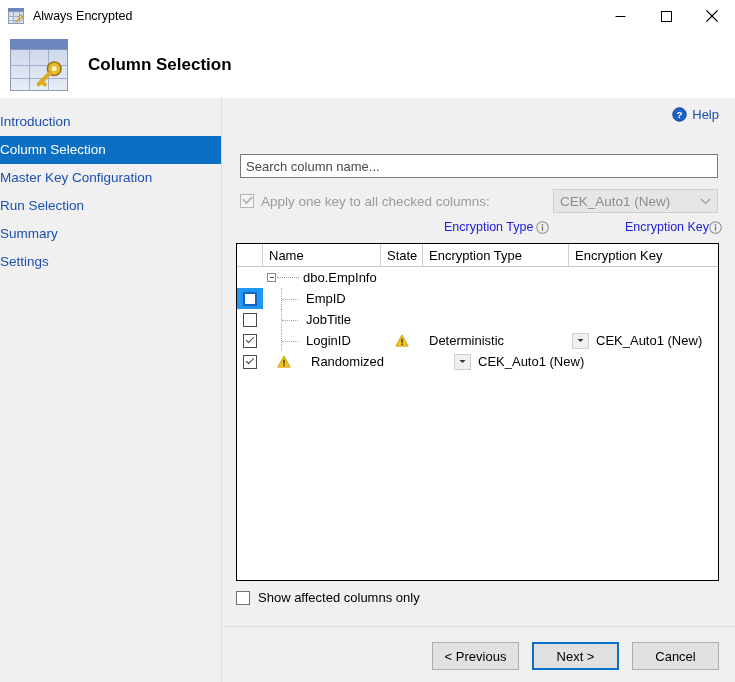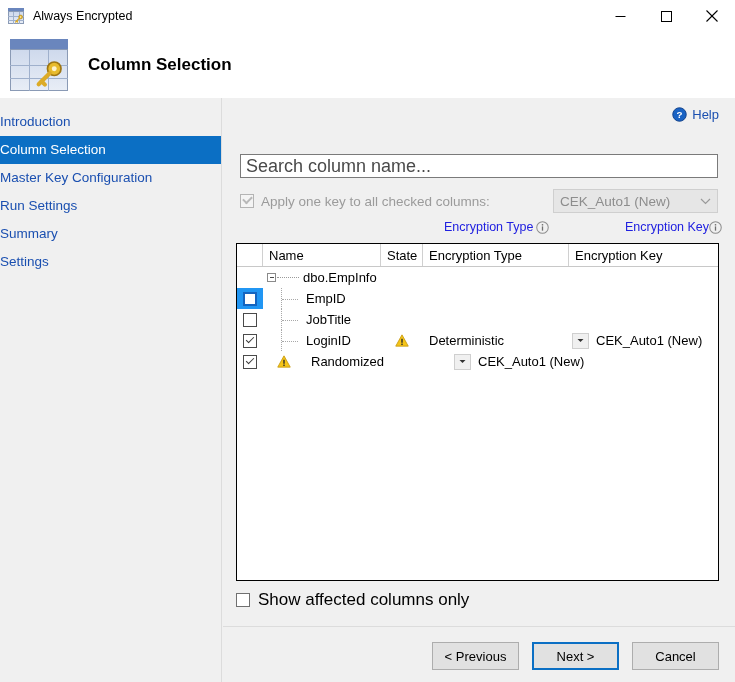--- a/index.html
+++ b/index.html
@@ -65,21 +65,21 @@
   
   .content { position: absolute; left: 223px; top: 0; width: 512px; height: 584px; background: #f0f0f0; }
 
   .help-row { position: absolute; right: 16px; top: 9px; display: flex; align-items: center; gap: 5px; }
   .help-ico { width: 15px; height: 15px; flex: none; }
   .help-text { color: #1a4fb0; font-size: 13px; }
 
   .search-box {
     position: absolute; left: 17px; top: 56px; width: 478px; height: 24px;
     border: 1px solid #7a7a7a; background: #ffffff;
-    font-family: "Liberation Sans", sans-serif; font-size: 18px;
+    font-family: "Liberation Sans", sans-serif; font-size: 13px;
     padding: 0 5px; color: #000; outline: none;
   }
   .search-box::placeholder { color: #4a4a4a; }
 
   .applyrow { position: absolute; left: 17px; top: 91px; width: 478px; height: 24px; display: flex; align-items: center; }
   .cb {
     width: 14px; height: 14px; border: 1px solid #707070; background: #ffffff;
     flex: none; position: relative;
   }
   .cb.disabled { border-color: #b4b4b4; background: #f4f4f4; }
@@ -148,21 +148,21 @@
 
   .warn { width: 14px; height: 13px; }
 
   .dd-btn {
     width: 17px; height: 16px; background: #f0f0f0; border: 1px solid #cfcfcf;
     display: flex; align-items: center; justify-content: center; flex: none; margin-left: 3px;
   }
   .ekey-text { margin-left: 7px; }
 
   .showaff { position: absolute; left: 13px; top: 492px; display: flex; align-items: center; }
-  .showaff .lbl { margin-left: 8px; font-size: 17px; color: #000; }
+  .showaff .lbl { margin-left: 8px; font-size: 13px; color: #000; }
 
   .footsep { position: absolute; left: 0; top: 528px; width: 512px; height: 1px; background: #dcdcdc; }
 
   .buttons { position: absolute; right: 16px; top: 544px; display: flex; gap: 13px; padding-left: 12px; }
   .btn {
     width: 87px; height: 28px; background: #e1e1e1; border: 1px solid #adadad;
     font-family: "Liberation Sans", sans-serif; font-size: 13px; color: #000;
     display: flex; align-items: center; justify-content: center; cursor: default;
   }
   .btn.default { border: 2px solid #0b6fc4; background: #e1e1e1; }
@@ -225,21 +225,21 @@
     </span>
     <span class="h-title">Column Selection</span>
   </div>
 
   <div class="body">
 
     <div class="sidebar">
       <div class="nav-item">Introduction</div>
       <div class="nav-item selected">Column Selection</div>
       <div class="nav-item">Master Key Configuration</div>
-      <div class="nav-item">Run Settings</div>
+      <div class="nav-item">Run Selection</div>
       <div class="nav-item">Summary</div>
       <div class="nav-item">Settings</div>
     </div>
 
     <div class="content">
 
       <div class="help-row">
         <svg class="help-ico" viewBox="0 0 16 16">
           <circle cx="8" cy="8" r="7.2" fill="#1a63c4" stroke="#10408a" stroke-width="1"></circle>
           <text x="8" y="12" font-size="10.5" font-family="Liberation Sans, sans-serif" fill="#ffffff" text-anchor="middle" font-weight="bold">?</text>

